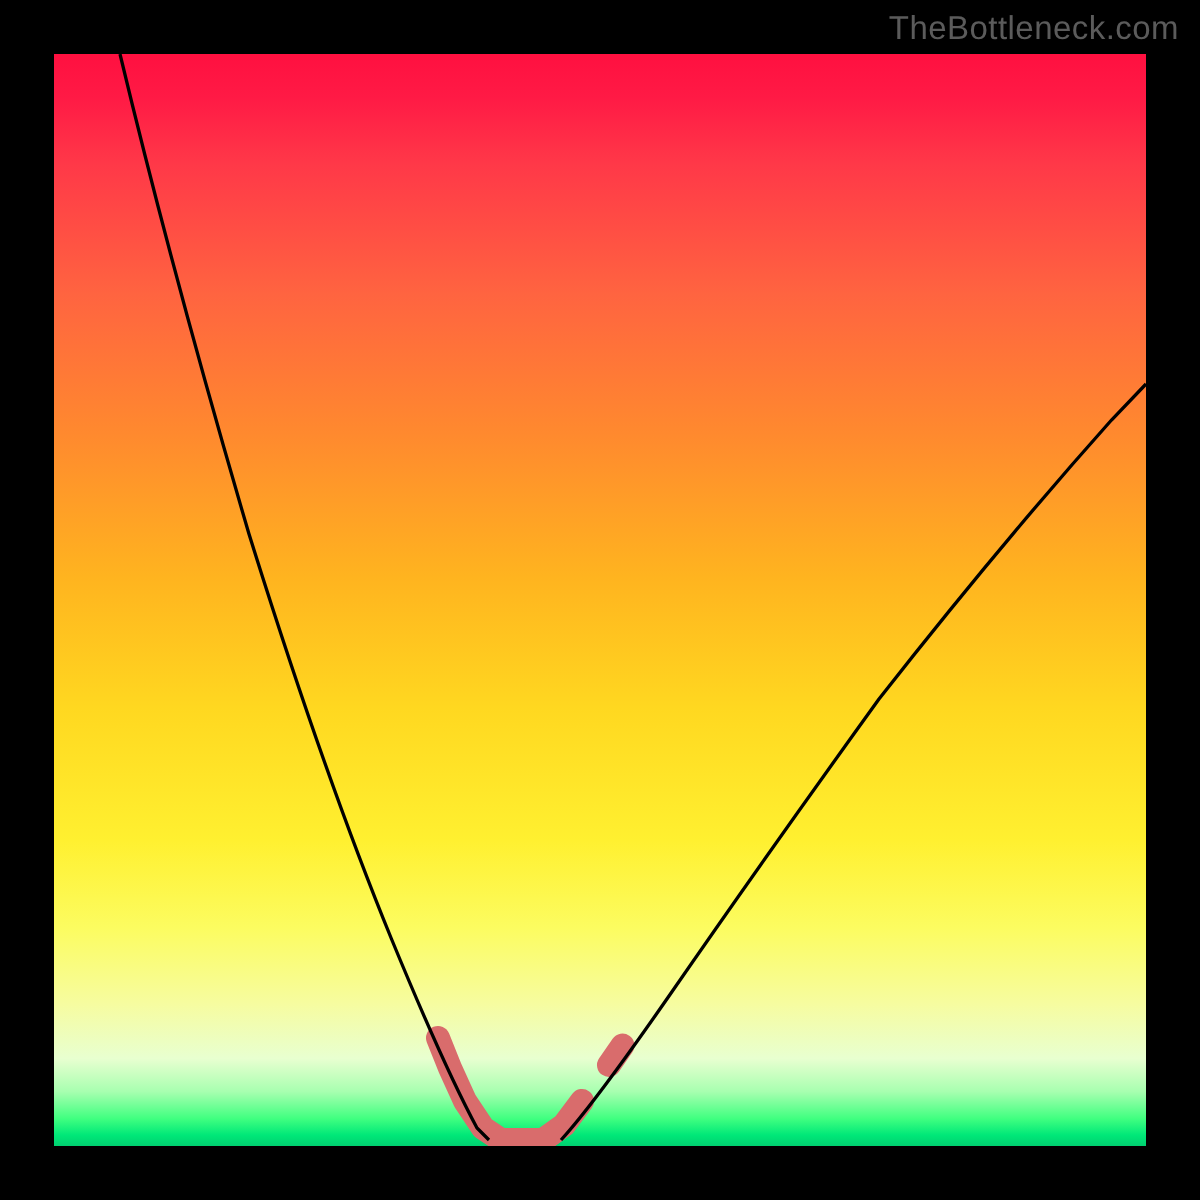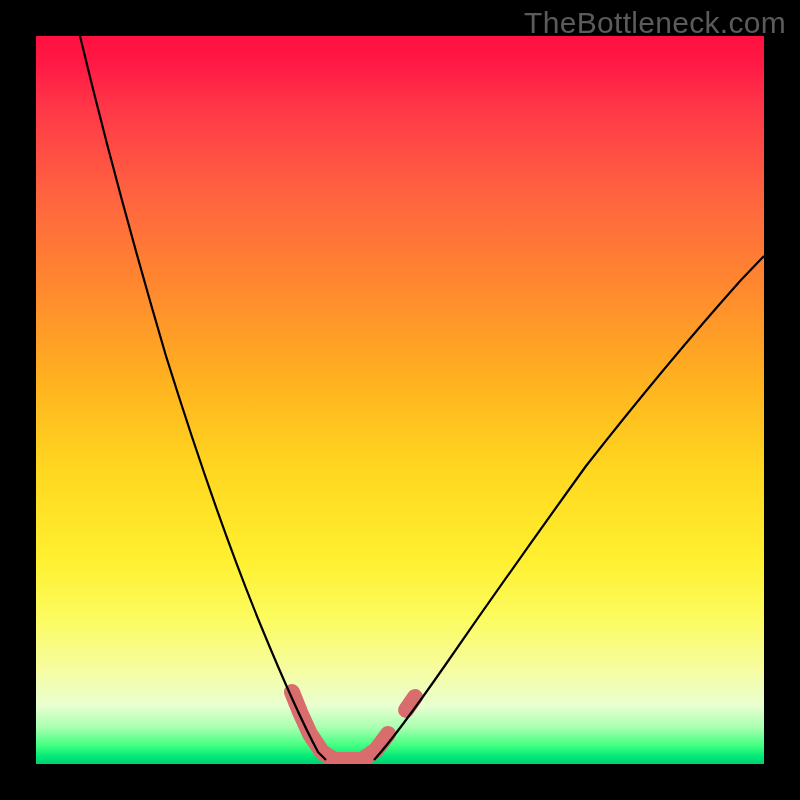--- a/index.html
+++ b/index.html
@@ -58,21 +58,21 @@
     top: 0;
     width: 100%;
     height: 100%;
     overflow: visible;
   }
   .watermark {
     position: absolute;
     top: 6px;
     right: 14px;
     color: #5b5b5b;
-    font-size: 30px;
+    font-size: 22px;
     letter-spacing: 0.3px;
     font-family: Arial, Helvetica, sans-serif;
   }
 </style>
 </head>
 <body>
 
 <div class="frame">
 
   <div class="plot-area">

